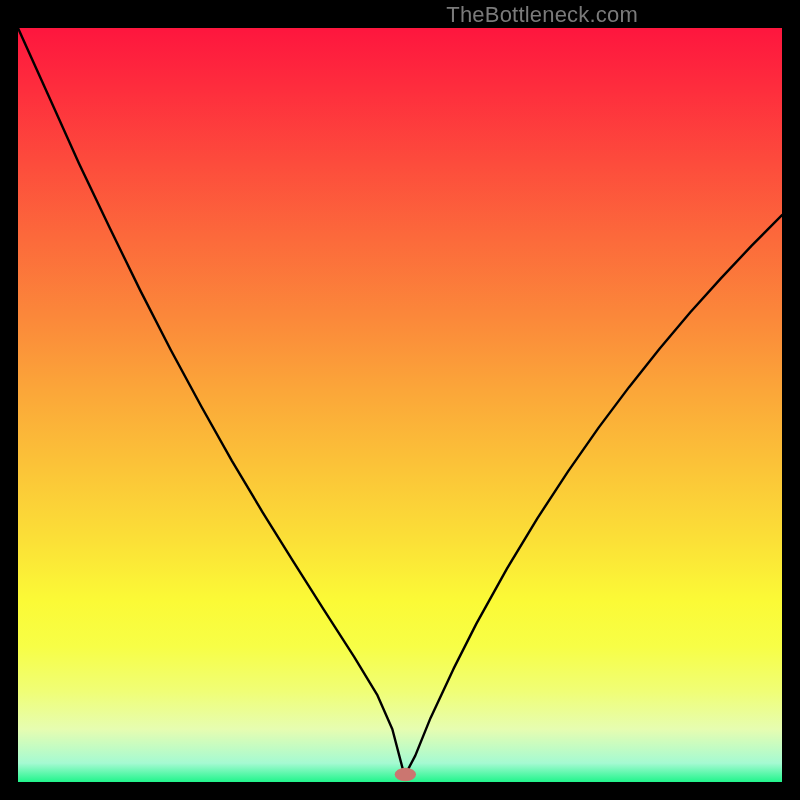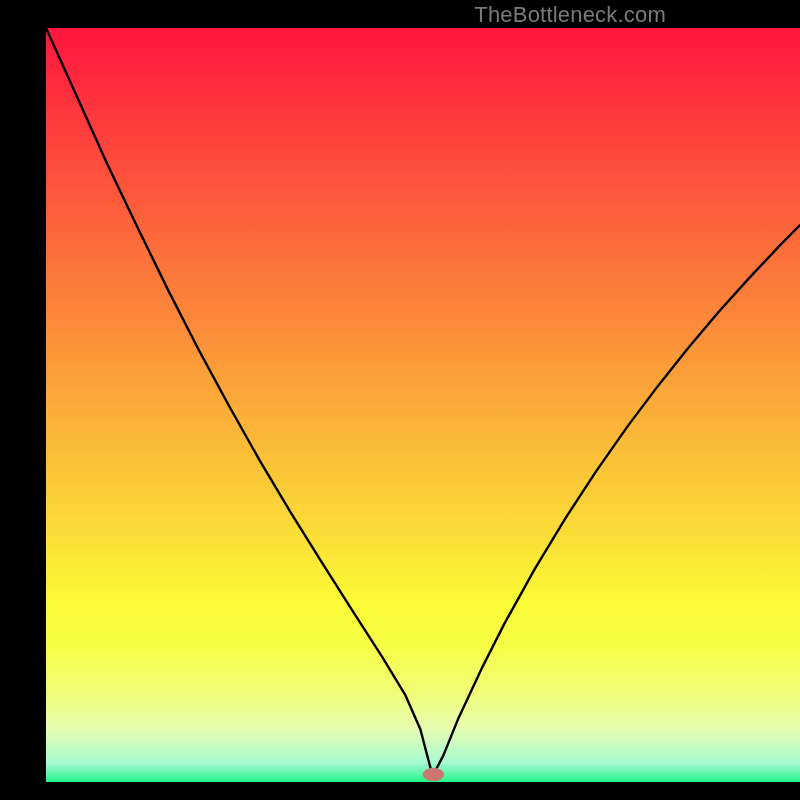--- a/index.html
+++ b/index.html
@@ -9,21 +9,20 @@
     height: 800px;
     background: #000;
     overflow: hidden;
     font-family: Arial, Helvetica, sans-serif;
   }
   .frame {
     position: relative;
     width: 652px;
     height: 800px;
     background: #000;
-    margin-left: 28px;
   }
   .watermark {
     position: absolute;
     top: 2px;
     right: 14px;
     color: #7a7a7a;
     font-size: 22px;
     font-weight: 500;
     letter-spacing: 0.2px;
     user-select: none;

